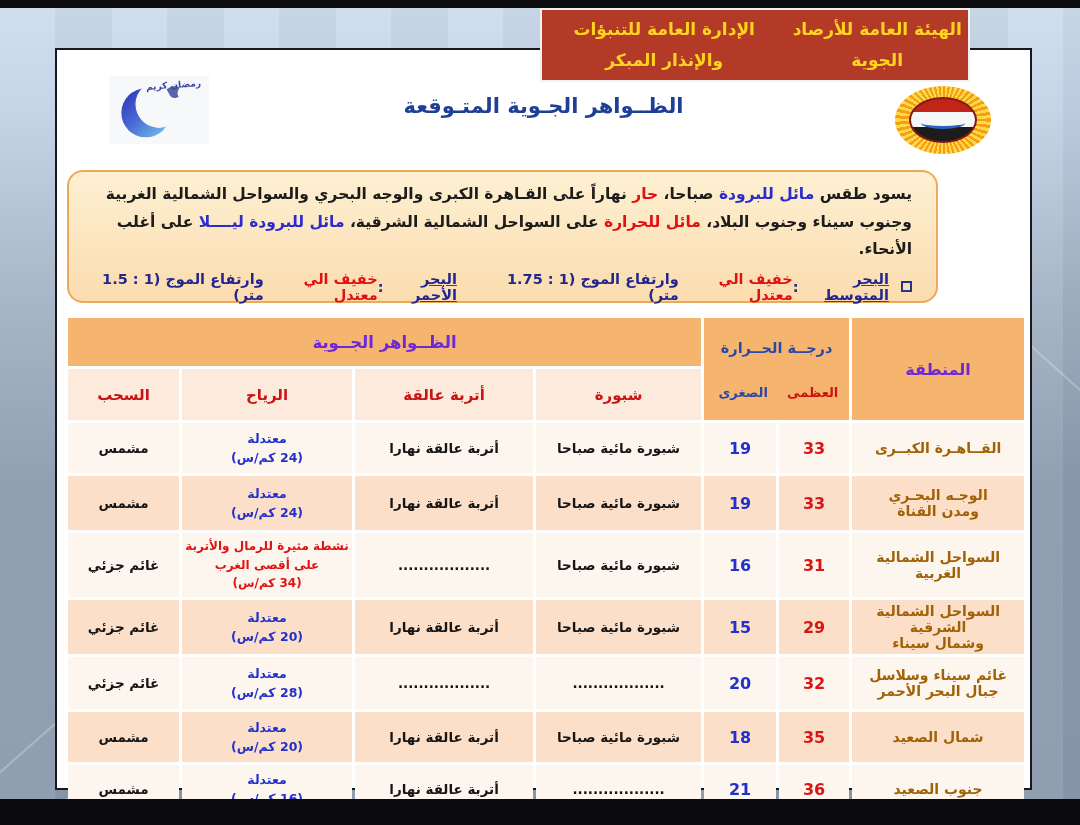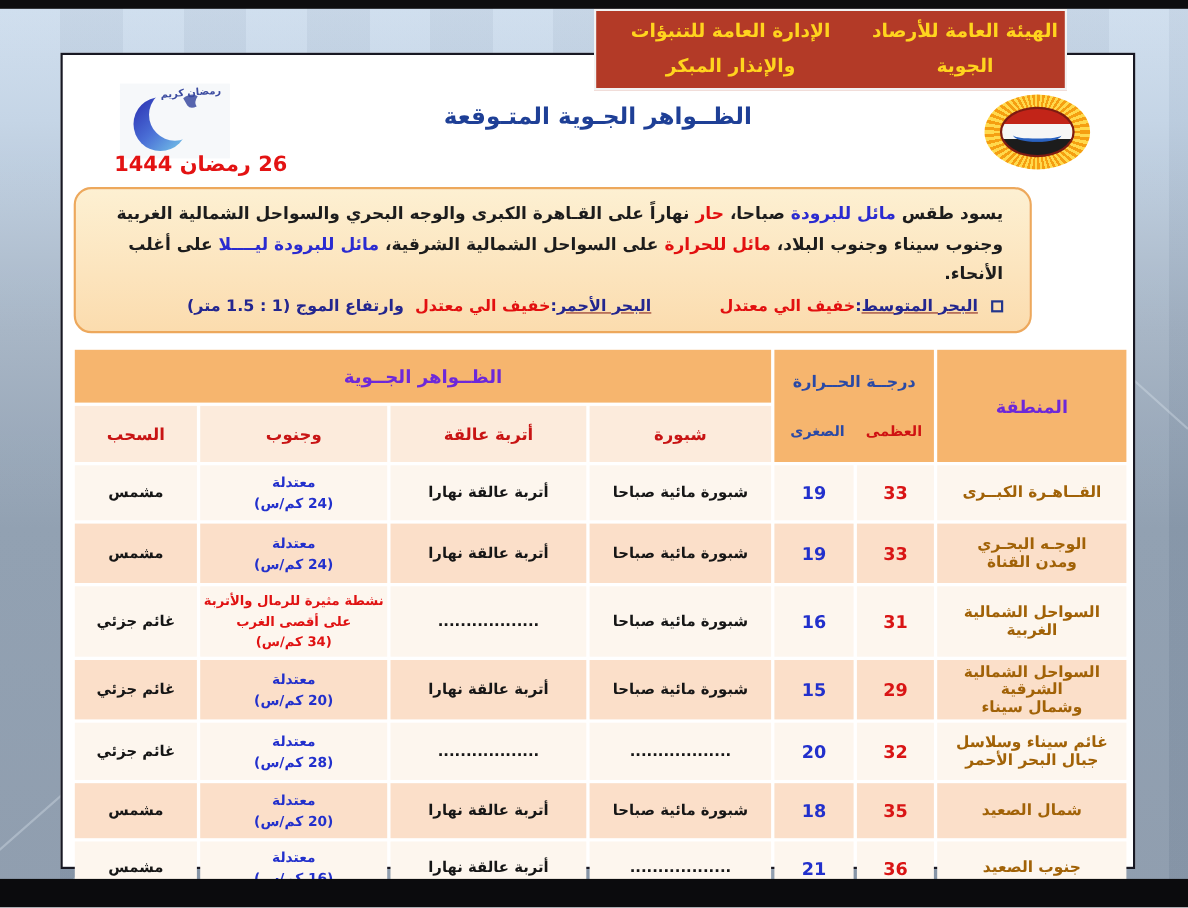--- a/index.html
+++ b/index.html
@@ -126,38 +126,38 @@
         <circle cx="36" cy="37" r="26" fill="url(#cg)"></circle>
         <circle cx="50" cy="28" r="25" fill="#f6f8fa"></circle>
         <path d="M58 12 q8 -6 14 -2 q-4 6 -1 10 q-6 3 -9 -1" fill="#3b4ba0" opacity="0.85"></path>
       </svg>
       <span class="crescent-caption">رمضان كريم</span>
     </div>
 
     <div class="title-block">
       <div class="doc-title">الظــواهر الجـوية المتـوقعة</div>
     </div>
-    <div class="hijri-date">26 رمضان  1444</div>
 
     <div class="ema-logo">
       <div class="sun"></div>
       <div class="sun-core">
         <div class="sun-wave"></div>
       </div>
     </div>
 
     <div class="summary">
       <p><span class="c-dark">يسود طقس </span><span class="c-blue">مائل للبرودة</span><span class="c-dark"> صباحا، </span><span class="c-red">حار</span><span class="c-dark"> نهاراً على القـاهرة الكبرى والوجه البحري والسواحل الشمالية الغربية وجنوب سيناء وجنوب البلاد، </span><span class="c-red">مائل للحرارة</span><span class="c-dark"> على السواحل الشمالية الشرقية، </span><span class="c-blue">مائل للبرودة ليــــلا</span><span class="c-dark"> على أغلب الأنحاء.</span></p>
 
       <div class="sea-line">
         <span class="sea-bullet"></span>
         <span class="c-navy u">البحر المتوسط</span>
           <span class="c-navy"> : </span>
           <span class="c-red">خفيف الي معتدل</span>
           <span style="width:10px;display:inline-block"></span>
+          <span class="c-navy">وارتفاع الموج (1 : 1.75 متر)</span>
         <span class="sea-sep"></span>
         <span class="c-navy u">البحر الأحمر</span>
           <span class="c-navy"> : </span>
           <span class="c-red">خفيف الي معتدل</span>
           <span style="width:10px;display:inline-block"></span>
           <span class="c-navy">وارتفاع الموج (1 : 1.5 متر)</span>
       </div>
     </div>
 
     <table class="wx-table">
@@ -178,21 +178,21 @@
             <div class="temp-labels">
               <span class="max-l">العظمى</span>
               <span class="min-l">الصغرى</span>
             </div>
           </th>
           <th colspan="4" class="h-orange h-blue-text phen-h">الظــواهر الجــوية</th>
         </tr>
         <tr class="hr2">
           <th class="h-pale">شبورة</th>
           <th class="h-pale">أتربة عالقة</th>
-          <th class="h-pale">وجنوب</th>
+          <th class="h-pale">الرياح</th>
           <th class="h-pale">السحب</th>
         </tr>
       </thead>
       <tbody>
         <tr style="height:50px">
           <td class="region">القــاهـرة الكبــرى</td>
           <td class="maxt">33</td>
           <td class="mint">19</td>
           <td class="fog">شبورة مائية صباحا</td>
           <td class="dust">أتربة عالقة نهارا</td>

